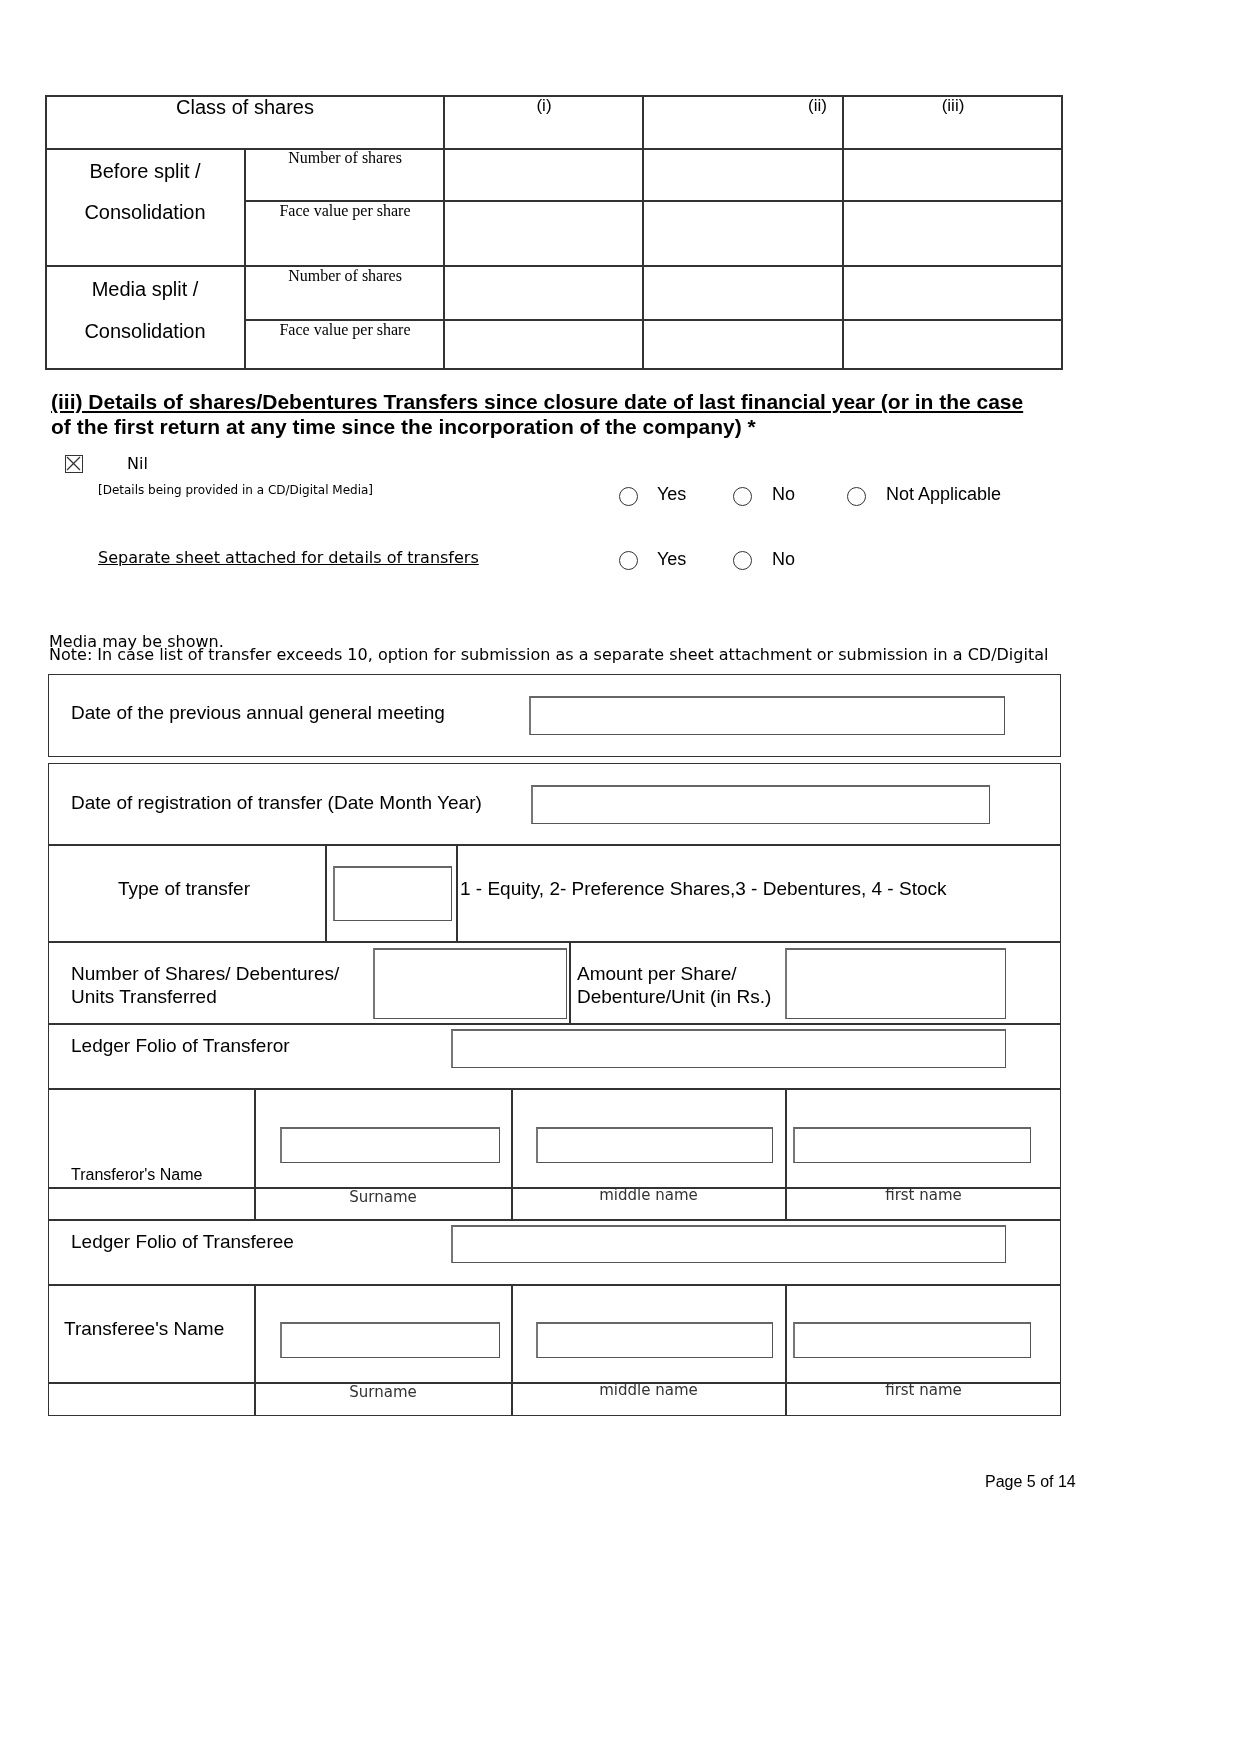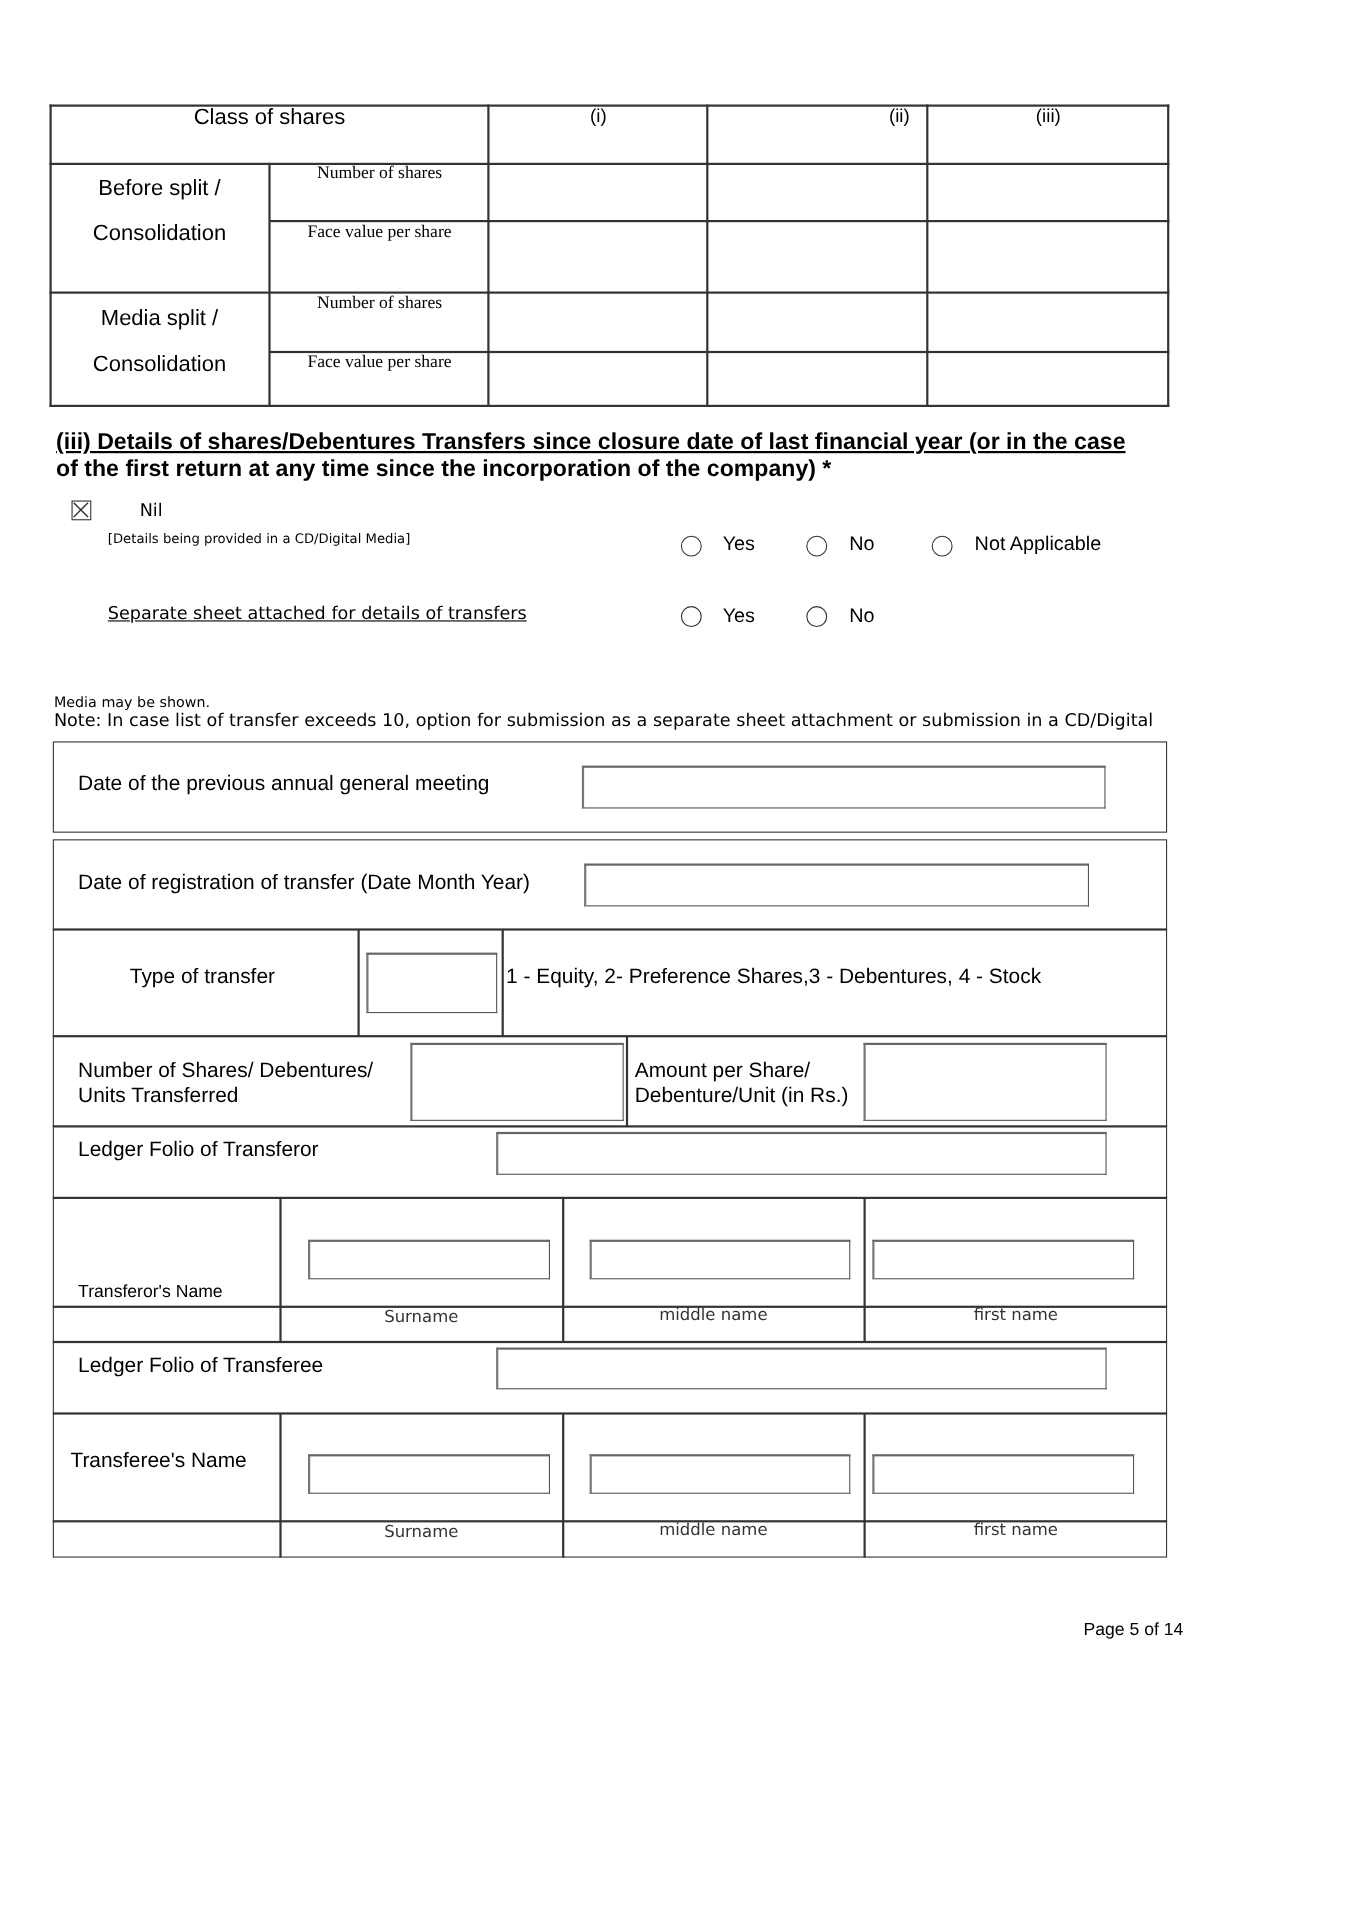--- a/index.html
+++ b/index.html
@@ -80,21 +80,21 @@
 <div class="radio" style="left:847px;top:487px;"></div>
 <div class="txt sans" style="left:886px;top:484px;font-size:18px;">Not Applicable</div>
 
 <div class="txt cal" style="left:98px;top:548px;font-size:16px;text-decoration:underline;">Separate sheet attached for details of transfers</div>
 <div class="radio" style="left:619px;top:551px;"></div>
 <div class="txt sans" style="left:657px;top:549px;font-size:18px;">Yes</div>
 <div class="radio" style="left:733px;top:551px;"></div>
 <div class="txt sans" style="left:772px;top:549px;font-size:18px;">No</div>
 
 <div class="txt cal" style="left:49px;top:609px;font-size:16px;margin-top:36px;">Note: In case list of transfer exceeds 10, option for submission as a separate sheet attachment or submission in a CD/Digital</div>
-<div class="txt cal" style="left:49px;top:632px;font-size:13px;">Media may be shown.</div>
+<div class="txt cal" style="left:49px;top:632px;font-size:16px;">Media may be shown.</div>
 
 <div class="abs" style="left:48px;top:674px;width:1013px;height:83px;border:1.5px solid #333;"></div>
 <div class="txt sans" style="left:71px;top:702px;font-size:19px;">Date of the previous annual general meeting</div>
 <div class="box" style="left:529px;top:696px;width:476px;height:39px;"></div>
 
 <div>
 
   <div class="abs" style="left:48px;top:763px;width:1013px;height:653px;border:1.5px solid #333;"></div>
 
   <div class="line" style="left:48px;top:844px;width:1013px;height:2px;"></div>

